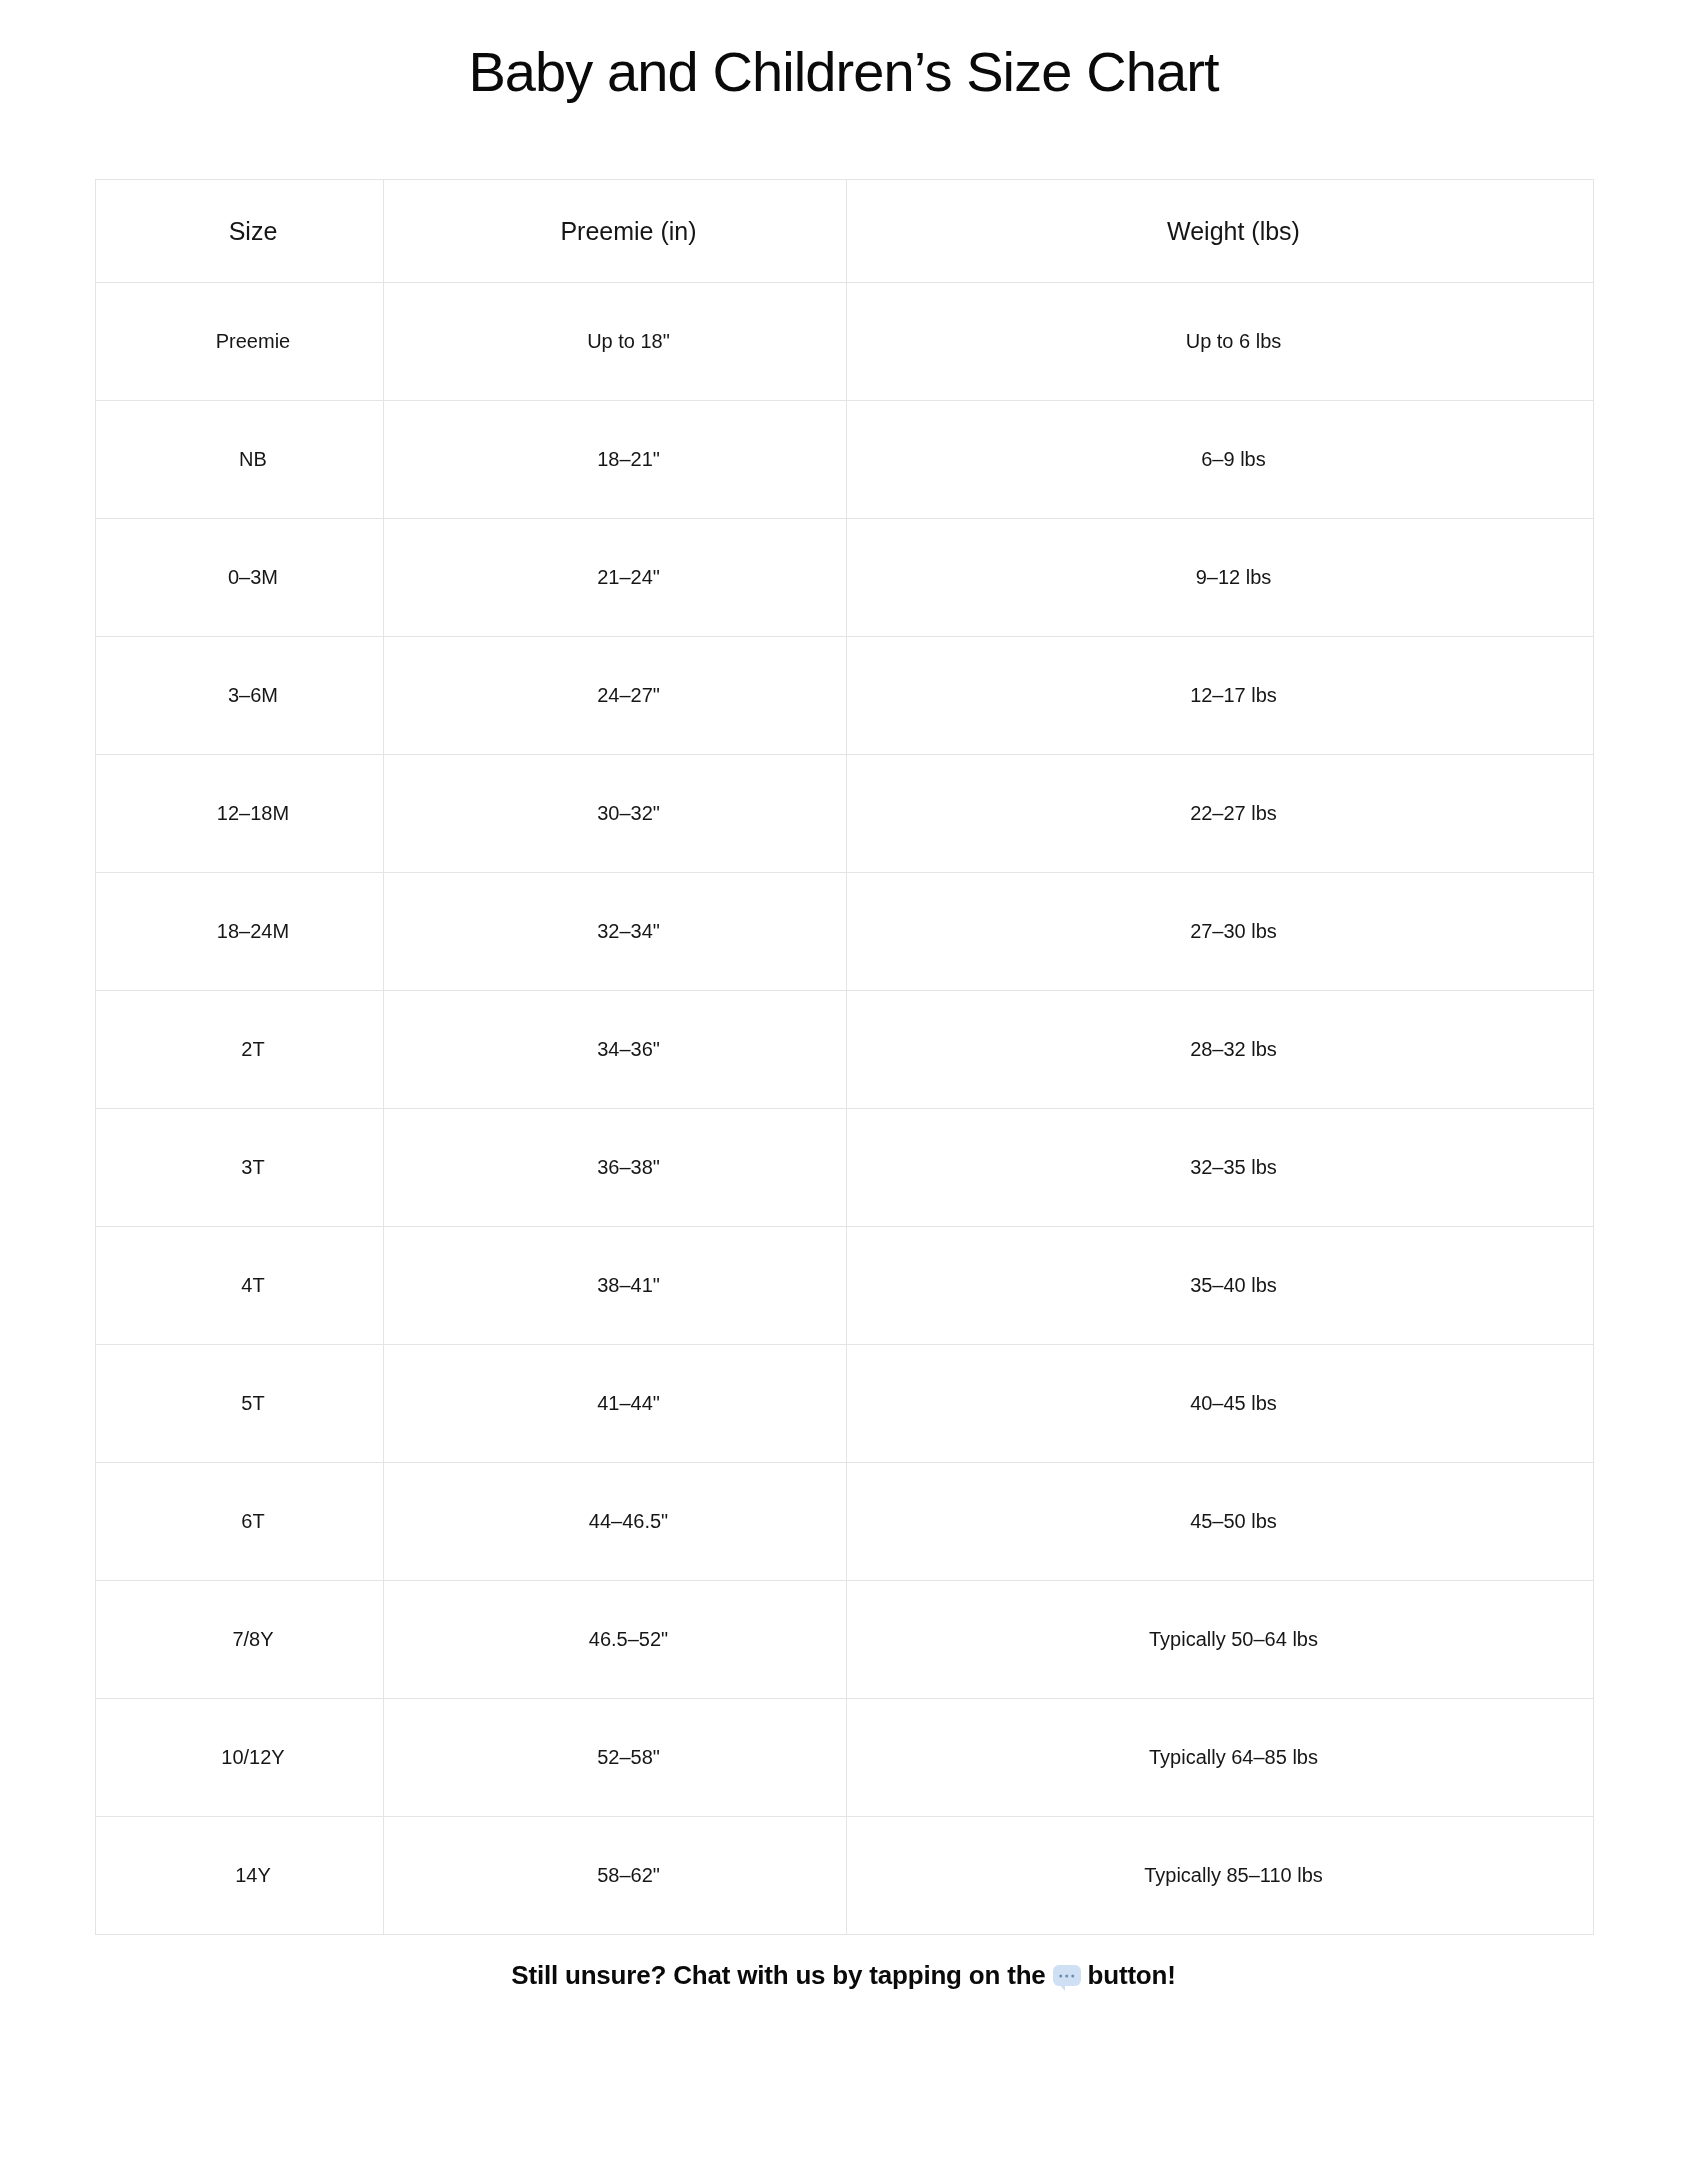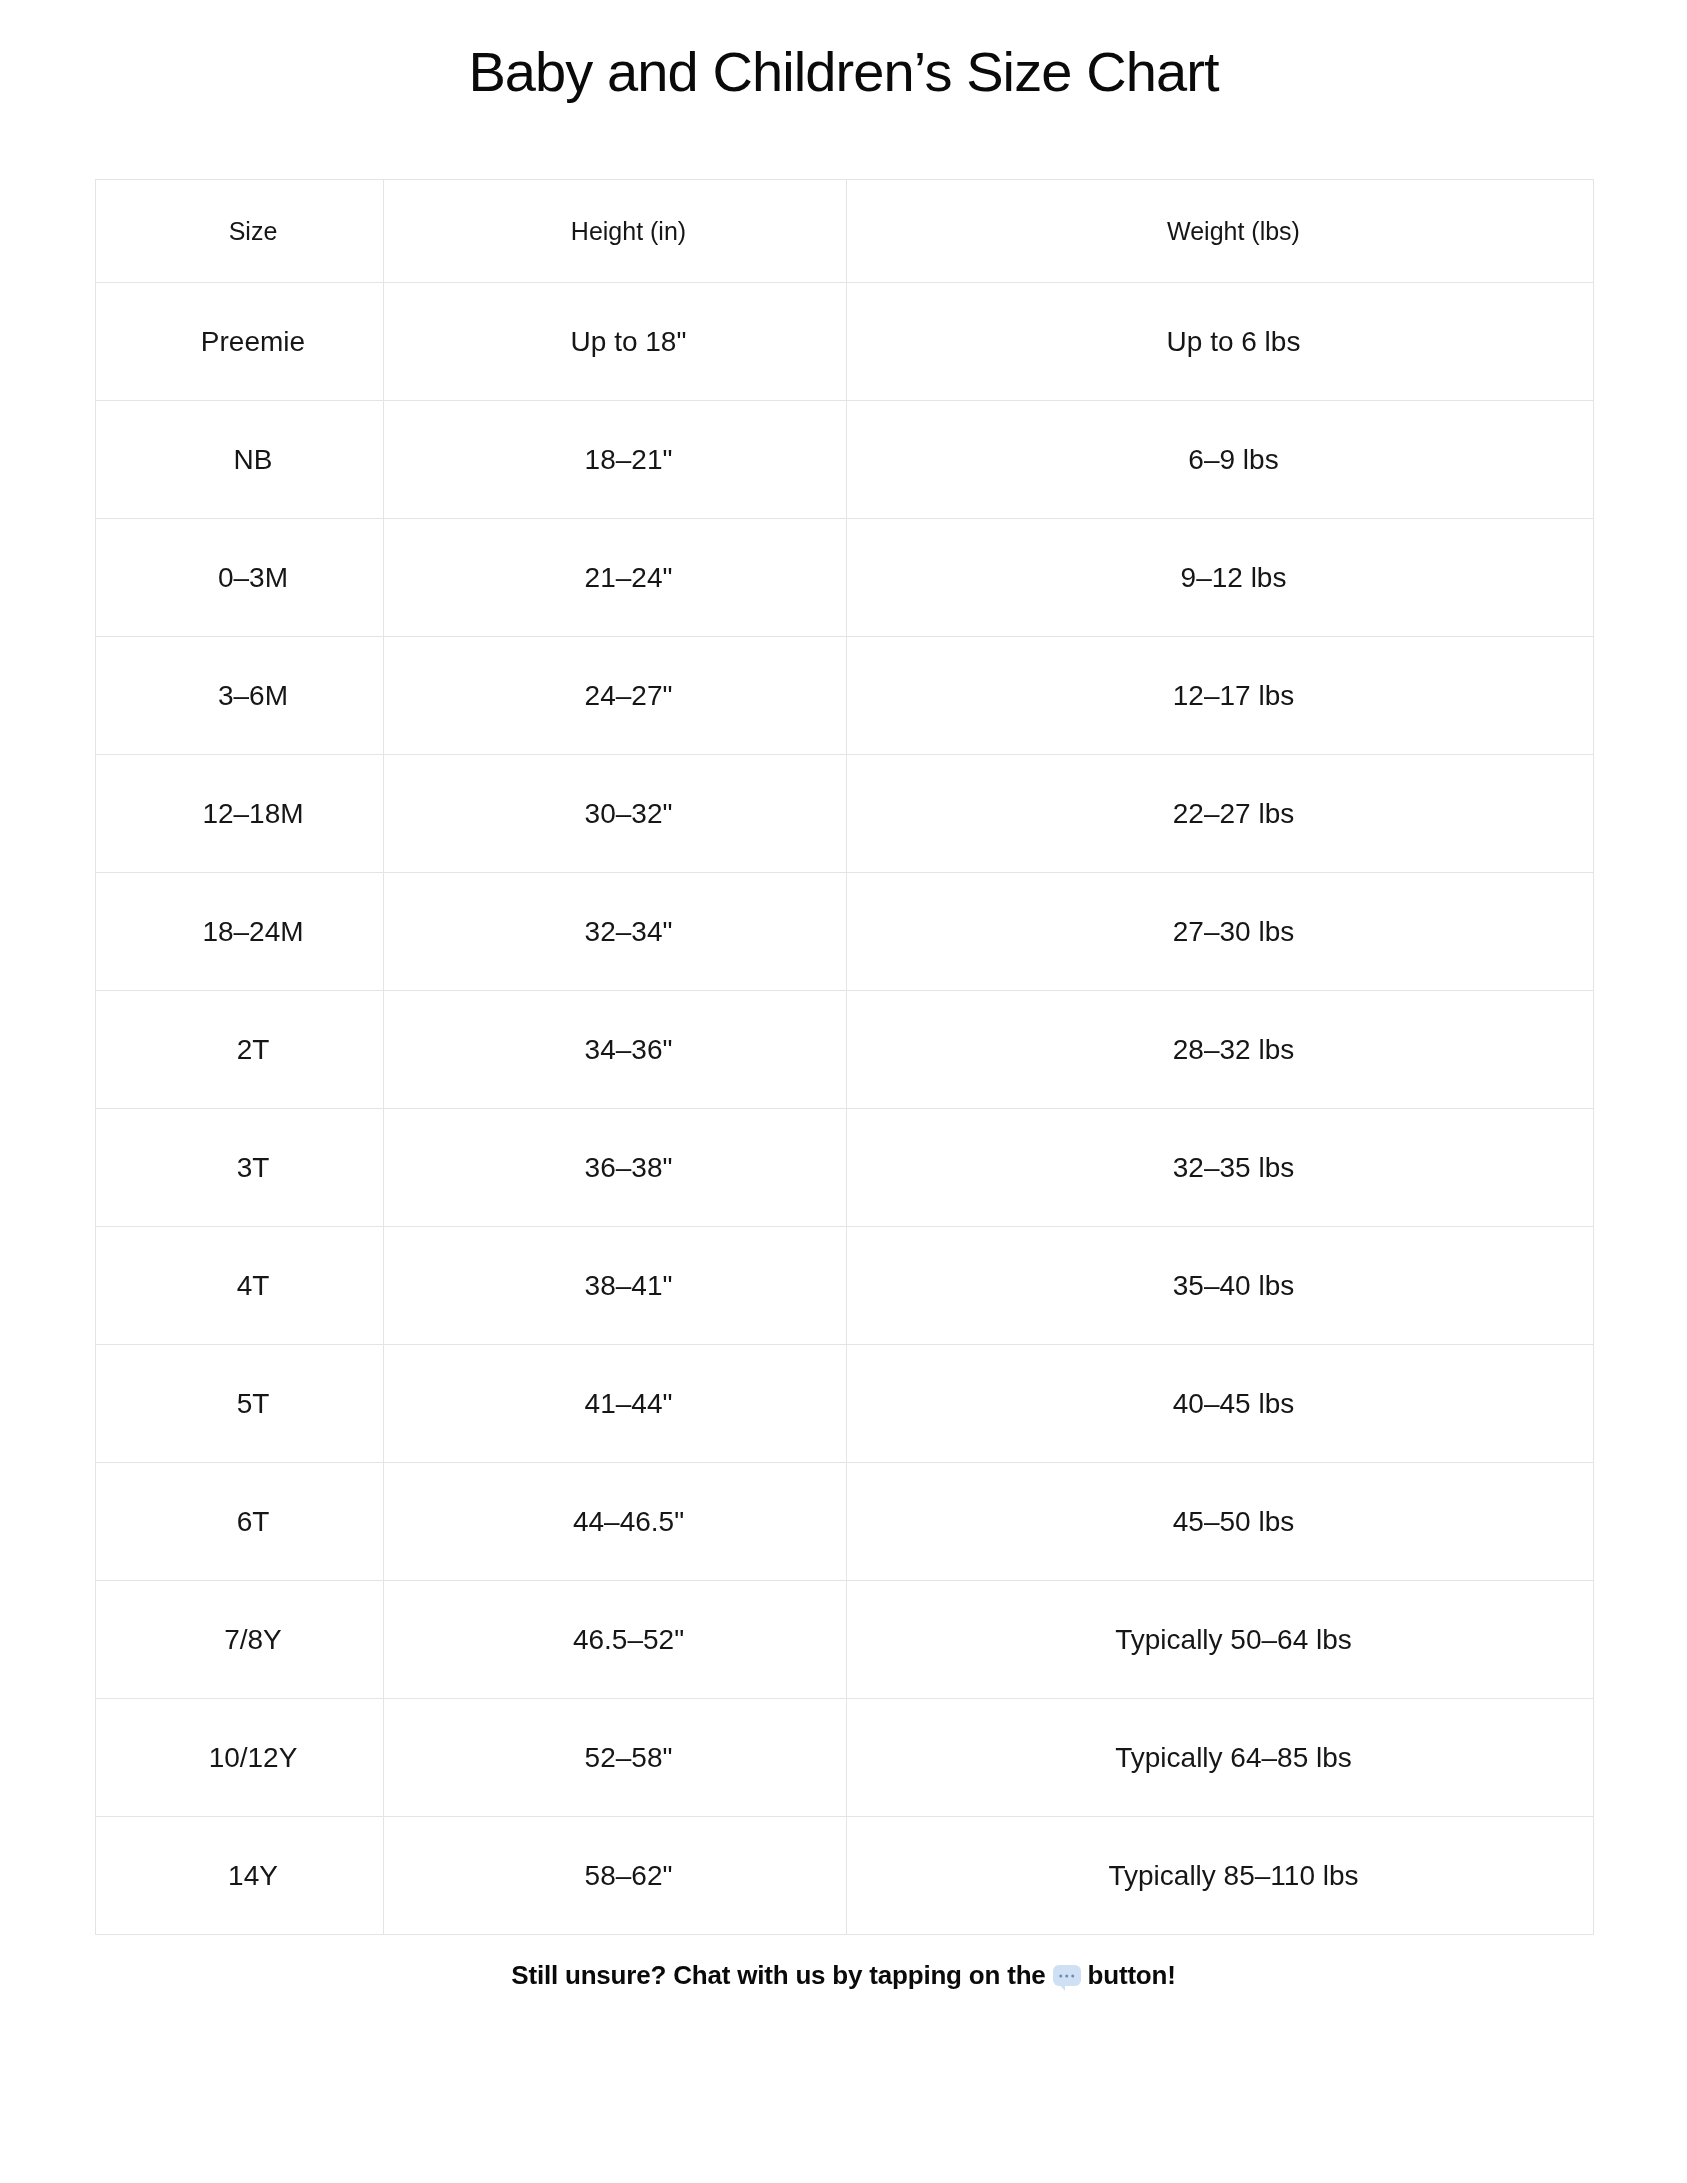--- a/index.html
+++ b/index.html
@@ -54,21 +54,21 @@
     font-weight: 400;
     color: #161616;
     padding-left: 29px;
   }
   table.size-chart thead th {
     height: 100px;
     font-size: 25px;
   }
   table.size-chart tbody td {
     height: 115px;
-    font-size: 28px;
+    font-size: 20px;
   }
   .footer-note {
     margin-top: 25px;
     font-size: 26px;
     font-weight: 700;
     color: #0a0a0a;
     text-align: center;
     letter-spacing: -0.2px;
     display: flex;
     align-items: center;
@@ -121,21 +121,21 @@
   <div class="table-wrap">
     <table class="size-chart">
       <colgroup>
         <col class="c-size">
         <col class="c-height">
         <col class="c-weight">
       </colgroup>
       <thead>
         <tr>
           <th>Size</th>
-          <th>Height (in)</th>
+          <th>Preemie (in)</th>
           <th>Weight (lbs)</th>
         </tr>
       </thead>
       <tbody>
           <tr>
             <td>Preemie</td>
             <td>Up to 18"</td>
             <td>Up to 6 lbs</td>
           </tr>
           <tr>

